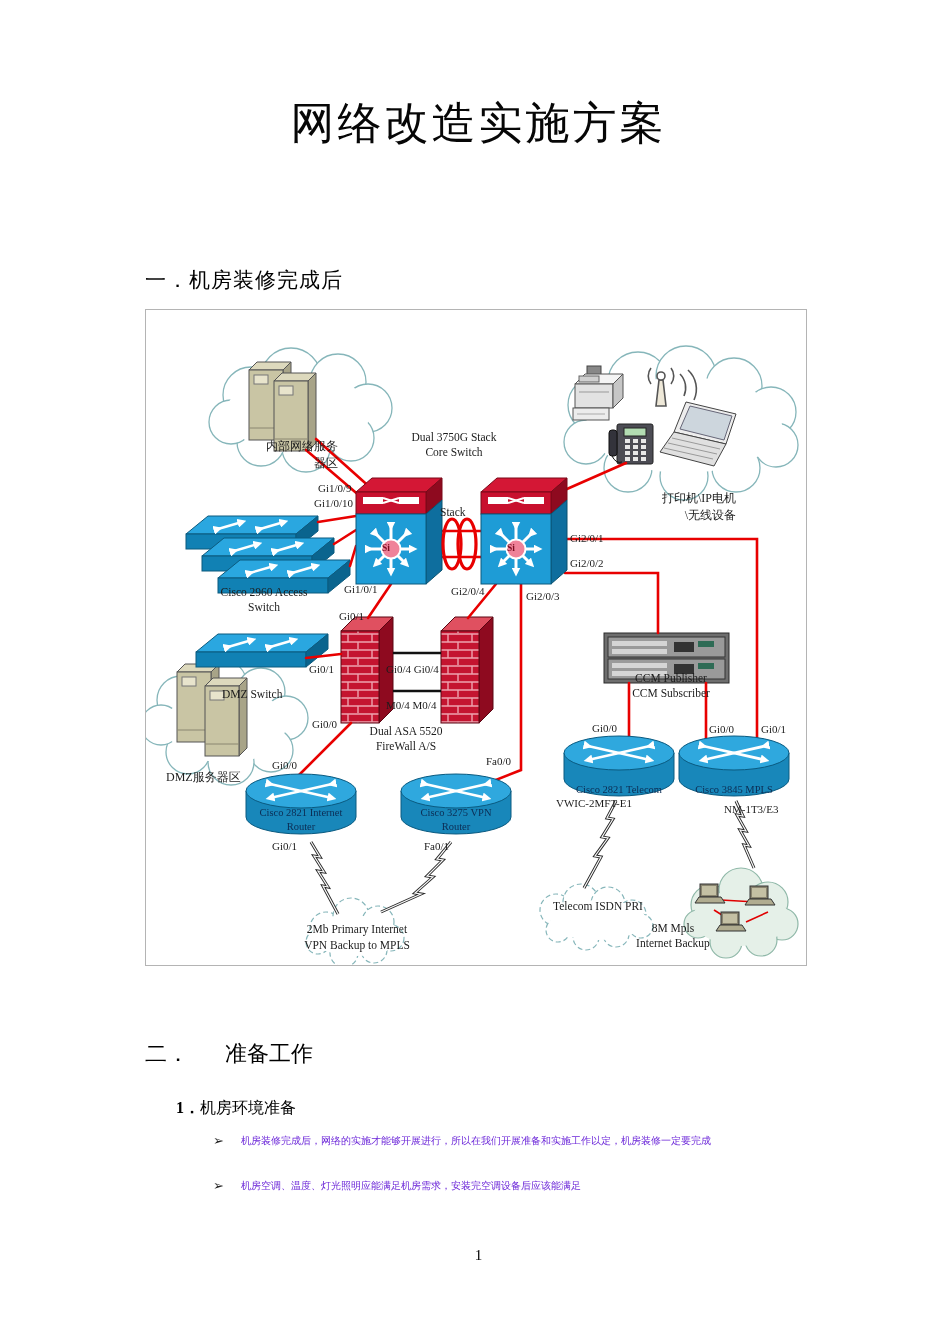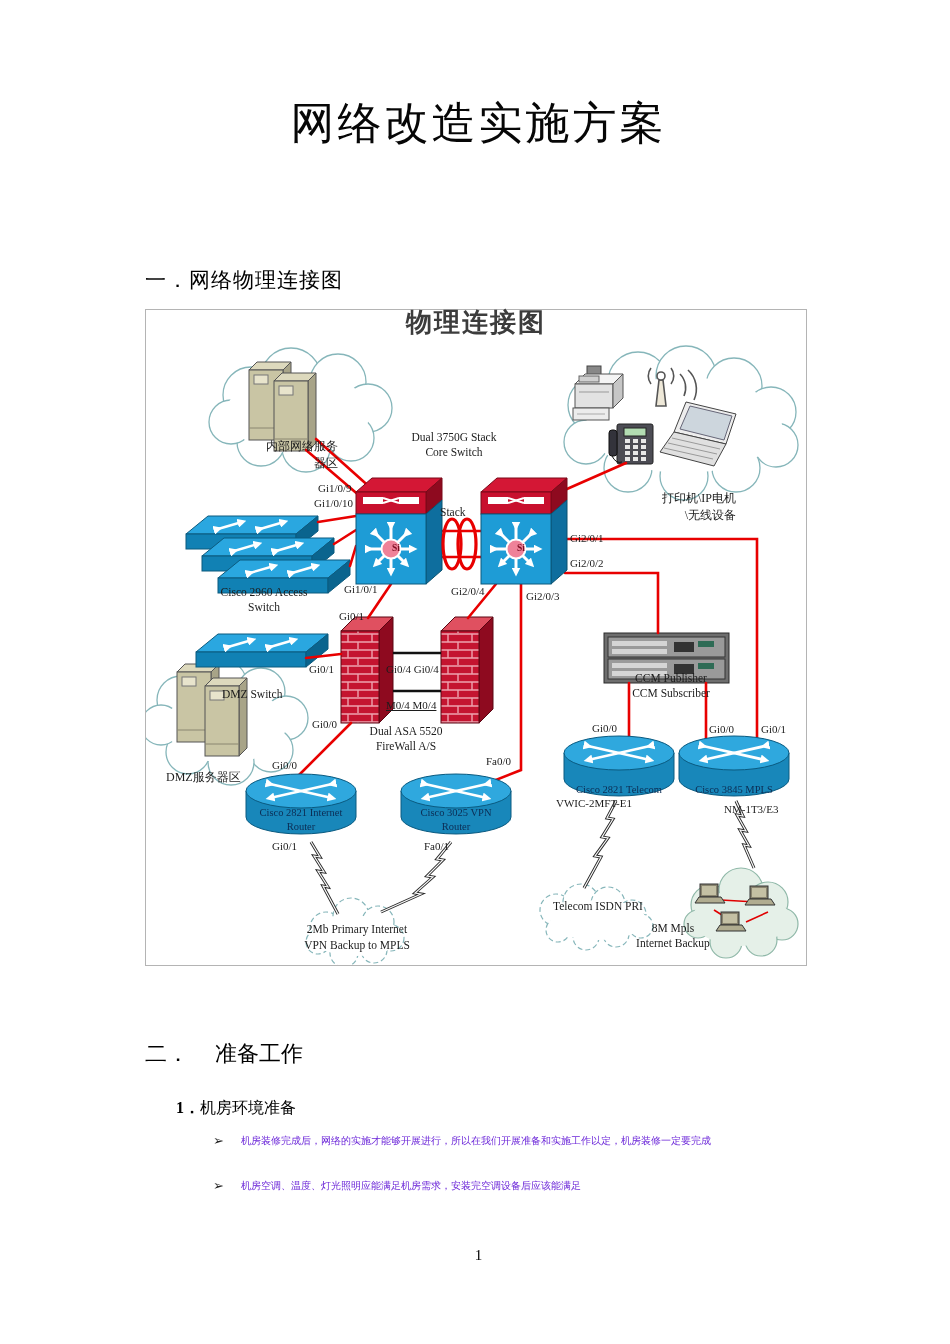--- a/index.html
+++ b/index.html
@@ -11,38 +11,38 @@
   .diagram{left:145px;top:309px;width:660px;height:655px;border:1px solid #b4b4b4;background:#fff;}
   .diagram svg{position:absolute;left:0;top:0;}
   .dl{position:absolute;font-family:"Liberation Serif","DejaVu Serif",serif;color:#1c1c1c;white-space:nowrap;line-height:15px;}
   .dl .ln{display:block;}
   .ctr{text-align:center;}
   .port{font-size:11px;}
   .dev{font-size:11.5px;}
   .cn{font-size:12px;line-height:17px;text-align:right;}
   .rname{font-size:10.5px;color:#0c2d54;width:110px;text-align:center;line-height:14px;}
   .dtitle{left:0;top:5px;width:660px;text-align:center;font-size:26px;font-weight:bold;color:#3c3c3c;letter-spacing:2px;}
-  .si{width:18px;text-align:right;font-size:9.5px;font-weight:bold;color:#7e0e22;line-height:15px;}
+  .si{width:18px;text-align:left;font-size:9.5px;font-weight:bold;color:#7e0e22;line-height:15px;}
   .h2{left:145px;top:1039px;font-size:22px;}
-  .h2 .t{margin-left:26px;}
+  .h2 .t{margin-left:36px;}
   .item1{left:176px;top:1098px;font-size:16px;}
   .item1 .num{font-weight:bold;}
   .bullets{left:213px;top:1118px;width:604px;}
   .bullet{display:flex;align-items:flex-start;}
   .bullet .mk{width:28px;flex:none;font-family:"DejaVu Sans",sans-serif;font-size:13px;line-height:45px;color:#222;}
   .bullet .tx{flex:1;font-size:10px;line-height:45px;text-align:justify;color:#6d28d9;}
   .pageno{left:0;right:0;top:1247px;text-align:center;font-size:15px;}
 </style>
 </head>
 <body>
 
 <div class="page">
 
   <div class="abs doc-title">网络改造实施方案</div>
-  <div class="abs h1">一．网络物理连接图</div>
+  <div class="abs h1">一．机房装修完成后</div>
 
   <div class="abs diagram">
     <svg width="660" height="655" viewBox="0 0 660 655">
       <defs>
         <marker id="ah" markerUnits="userSpaceOnUse" markerWidth="9" markerHeight="9" refX="4.5" refY="4.5" orient="auto">
           <path d="M0,0 L9,4.5 L0,9 z" fill="#fff"></path>
         </marker>
         <pattern id="brickpat" width="24" height="16" patternUnits="userSpaceOnUse">
           <rect width="24" height="16" fill="#c41430"></rect>
           <path d="M0,1 H24 M0,9 H24 M7,1 V9 M17,9 V16" stroke="#eea2ae" stroke-width="1.4" fill="none"></path>
@@ -306,21 +306,20 @@
         </g>
         <g stroke="#fafafa" stroke-width="1.2">
           <polyline points="165,532 174,547 168,546 178,562 172,561 182,577 177,576 192,604"></polyline>
           <polyline points="305,532 291,549 297,550 281,566 287,567 269,583 275,584 235,602"></polyline>
           <polyline points="470,491 461,508 467,509 456,527 462,528 449,546 455,547 438,578"></polyline>
           <polyline points="590,491 597,506 591,505 600,521 594,520 603,536 598,535 608,558"></polyline>
         </g>
       </g>
     </svg>
 
-    <div class="dl dtitle">物理连接图</div>
 
     <div class="dl cn ctr" style="left:62px;top:128px;width:130px;">
       <span class="ln">内部网络服务</span>
       <span class="ln">器区</span>
     </div>
     <div class="dl dev ctr" style="left:243px;top:120px;width:130px;">
       <span class="ln">Dual 3750G Stack</span>
       <span class="ln">Core Switch</span>
     </div>
     <div class="dl cn ctr" style="left:460px;top:180px;width:130px;">
@@ -339,21 +338,21 @@
     </div>
     <div class="dl dev ctr" style="left:460px;top:361px;width:130px;">
       <span class="ln">CCM Publisher</span>
       <span class="ln">CCM Subscriber</span>
     </div>
     <div class="dl rname" style="left:100px;top:496px;">
       <span class="ln">Cisco 2821 Internet</span>
       <span class="ln">Router</span>
     </div>
     <div class="dl rname" style="left:255px;top:496px;">
-      <span class="ln">Cisco 3025 VPN</span>
+      <span class="ln">Cisco 3275 VPN</span>
       <span class="ln">Router</span>
     </div>
     <div class="dl rname" style="left:418px;top:473px;">Cisco 2821 Telecom</div>
     <div class="dl rname" style="left:533px;top:473px;">Cisco 3845 MPLS</div>
     <div class="dl port" style="left:410px;top:486px;">VWIC-2MFT-E1</div>
     <div class="dl port" style="left:578px;top:492px;">NM-1T3/E3</div>
     <div class="dl dev ctr" style="left:146px;top:612px;width:130px;line-height:15.5px;">
       <span class="ln">2Mb Primary Internet</span>
       <span class="ln">VPN Backup to MPLS</span>
     </div>
@@ -369,21 +368,21 @@
     <div class="dl port" style="left:172px;top:171px;">Gi1/0/9</div>
     <div class="dl port" style="left:168px;top:186px;">Gi1/0/10</div>
     <div class="dl port" style="left:424px;top:213px;margin-top:8px;">Gi2/0/1</div>
     <div class="dl port" style="left:424px;top:246px;">Gi2/0/2</div>
     <div class="dl port" style="left:198px;top:272px;">Gi1/0/1</div>
     <div class="dl port" style="left:305px;top:274px;">Gi2/0/4</div>
     <div class="dl port" style="left:380px;top:279px;">Gi2/0/3</div>
     <div class="dl port" style="left:193px;top:299px;">Gi0/1</div>
     <div class="dl port" style="left:163px;top:352px;">Gi0/1</div>
     <div class="dl port" style="left:240px;top:352px;">Gi0/4 Gi0/4</div>
-    <div class="dl port" style="left:240px;top:388px;text-decoration:underline;">M0/4 M0/4</div>
+    <div class="dl port" style="left:240px;top:388px;">M0/4 M0/4</div>
     <div class="dl port" style="left:166px;top:407px;">Gi0/0</div>
     <div class="dl port" style="left:446px;top:411px;">Gi0/0</div>
     <div class="dl port" style="left:563px;top:412px;">Gi0/0</div>
     <div class="dl port" style="left:615px;top:412px;">Gi0/1</div>
     <div class="dl port" style="left:126px;top:448px;">Gi0/0</div>
     <div class="dl port" style="left:340px;top:444px;">Fa0/0</div>
     <div class="dl port" style="left:126px;top:529px;">Gi0/1</div>
     <div class="dl port" style="left:278px;top:529px;">Fa0/1</div>
   </div>
 

